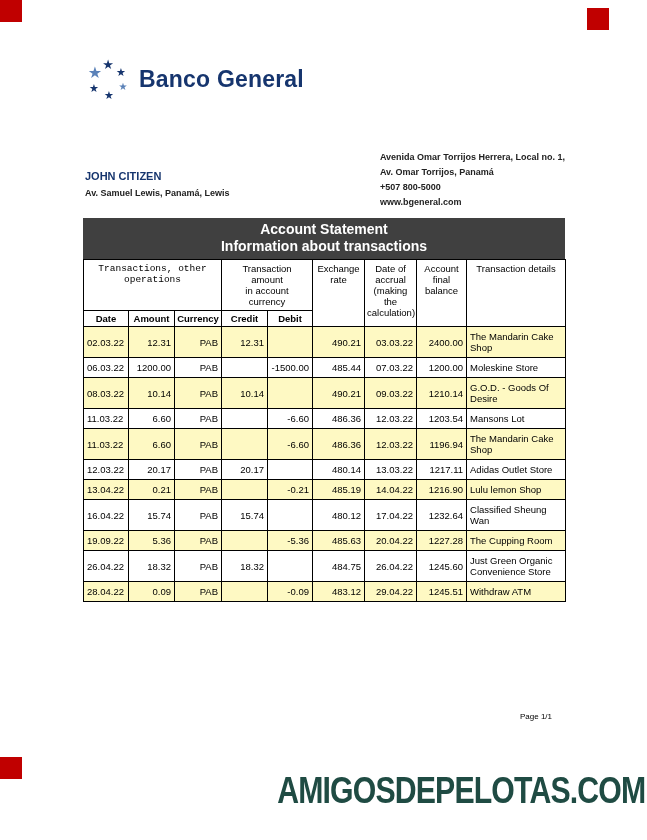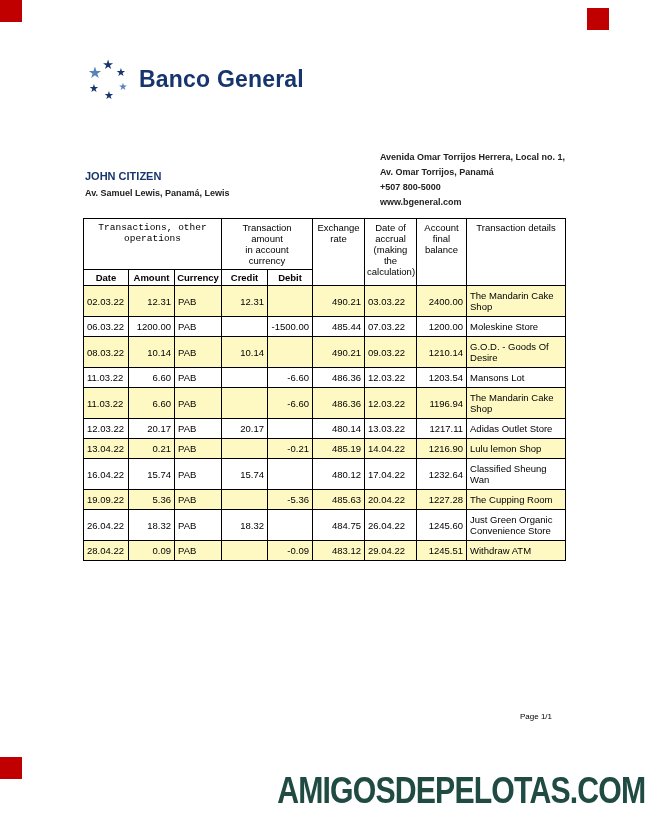--- a/index.html
+++ b/index.html
@@ -115,21 +115,21 @@
   table.tx td {
     padding: 4px 3px;
     line-height: 11px;
     vertical-align: middle;
     background: #ffffff;
     word-wrap: break-word;
   }
   tr.shaded td { background: #fef9c3; }
   td.c-date { text-align: left; }
   td.c-amount, td.c-credit, td.c-debit, td.c-rate, td.c-balance { text-align: right; }
-  td.c-currency, td.c-accrual { text-align: left; }
+  td.c-currency, td.c-accrual { text-align: right; }
   td.c-details { text-align: left; }
 
   .col-date { width: 45px; }
   .col-amount { width: 46px; }
   .col-currency { width: 47px; }
   .col-credit { width: 46px; }
   .col-debit { width: 45px; }
   .col-rate { width: 52px; }
   .col-accrual { width: 52px; }
   .col-balance { width: 50px; }
@@ -183,20 +183,24 @@
   </div>
 
   <div class="bank-block">
     <div>Avenida Omar Torrijos Herrera, Local no. 1,</div>
     <div>Av. Omar Torrijos, Panamá</div>
     <div>+507 800-5000</div>
     <div>www.bgeneral.com</div>
   </div>
 
   <div class="table-wrap">
+    <div class="title-bar">
+      <div class="title-line1">Account Statement</div>
+      <div class="title-line2">Information about transactions</div>
+    </div>
 
     <table class="tx">
       <colgroup>
         <col class="col-date">
           <col class="col-amount">
           <col class="col-currency">
         <col class="col-credit">
           <col class="col-debit">
           <col class="col-rate">
         <col class="col-accrual">

